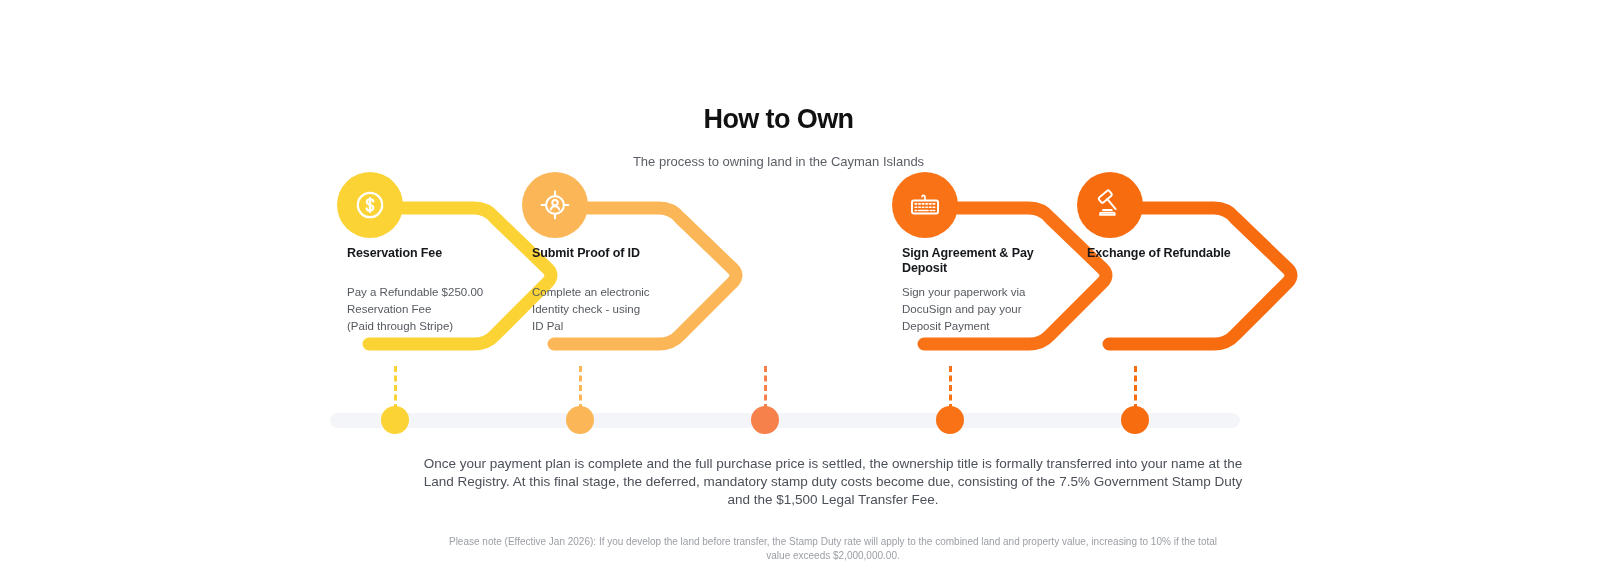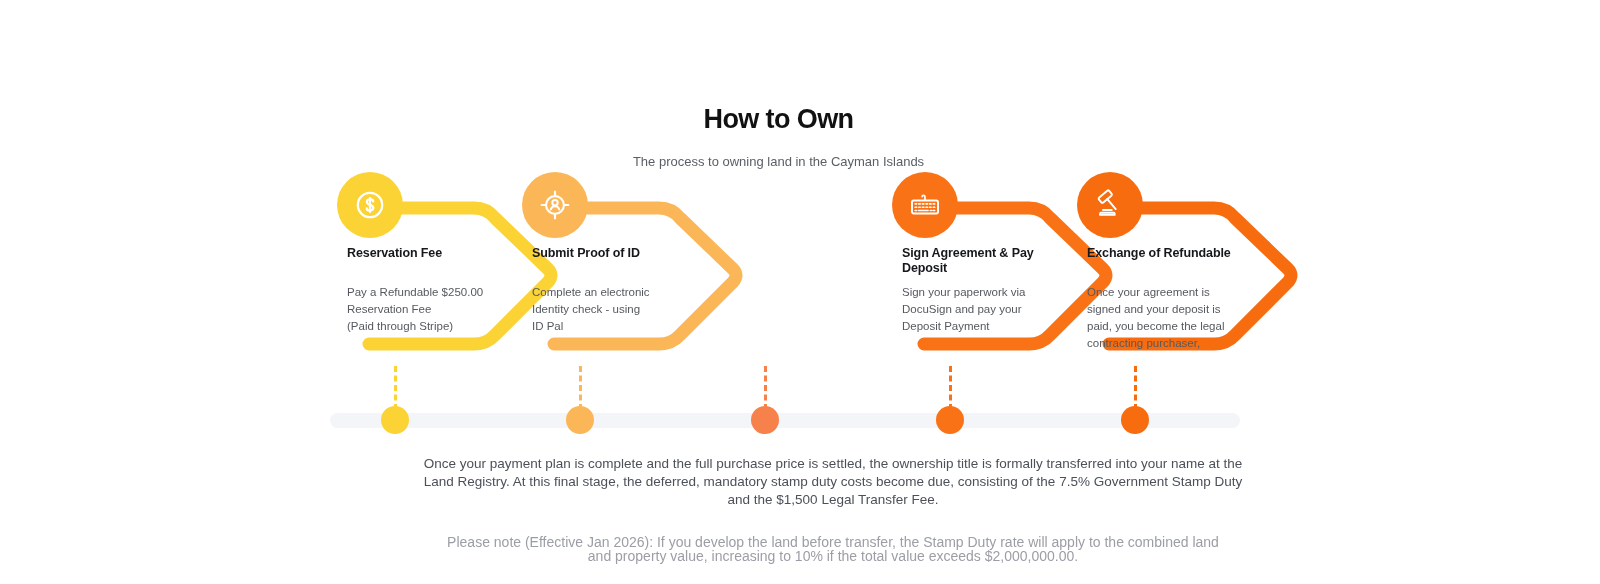--- a/index.html
+++ b/index.html
@@ -156,21 +156,21 @@
     margin: 0 auto;
     width: 840px;
     font-size: 13.5px;
     line-height: 18px;
     color: #4c5058;
     font-weight: 400;
   }
   .footer-note {
     margin: 26px auto 0 auto;
     width: 790px;
-    font-size: 14px;
+    font-size: 10px;
     line-height: 14px;
     color: #9b9ea5;
     font-weight: 400;
   }
 </style>
 </head>
 <body>
 
 <div class="canvas">
 
@@ -246,24 +246,20 @@
           <g transform="rotate(-40 13 11)">
             <rect x="8.2" y="3.4" width="9.6" height="4.6" rx="1.0" stroke="#ffffff" stroke-width="1.4"></rect>
             <path d="M13.0 8.0 V17.4" stroke="#ffffff" stroke-width="1.4" stroke-linecap="round"></path>
           </g>
           <path d="M6.6 18.6 H15.6 Q16.4 18.6 16.4 19.4 V20.2 H5.8 V19.4 Q5.8 18.6 6.6 18.6 Z" stroke="#ffffff" stroke-width="1.3" stroke-linejoin="round"></path>
           <path d="M7.9 16.6 H14.3" stroke="#ffffff" stroke-width="1.3" stroke-linecap="round"></path>
         </svg>
       </div>
       <div class="step-title">Exchange of
 Refundable</div>
-      <div class="step-desc">Once your agreement is
-signed and your deposit is
-paid, you become the legal
-contracting purchaser,</div>
     </div>
 
   </div>
 
   <div class="timeline">
     <div class="timeline-track"></div>
 
     <div class="dash" style="left:394px;  border-color:#FBD335;"></div>
     <div class="dash" style="left:579px;  border-color:#FBB757;"></div>
     <div class="dash" style="left:764px;  border-color:#F7814B;"></div>

